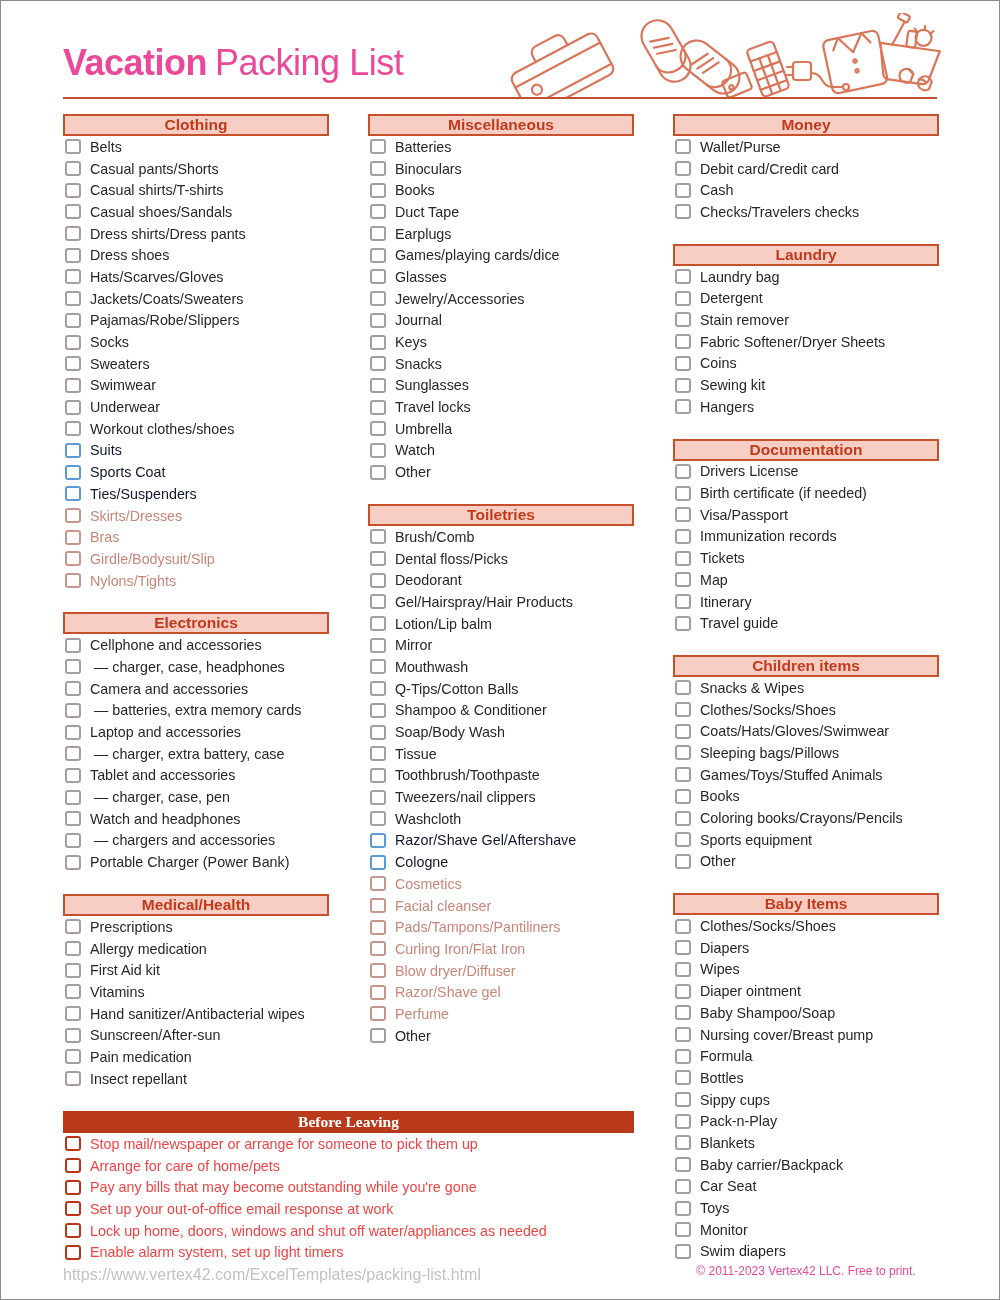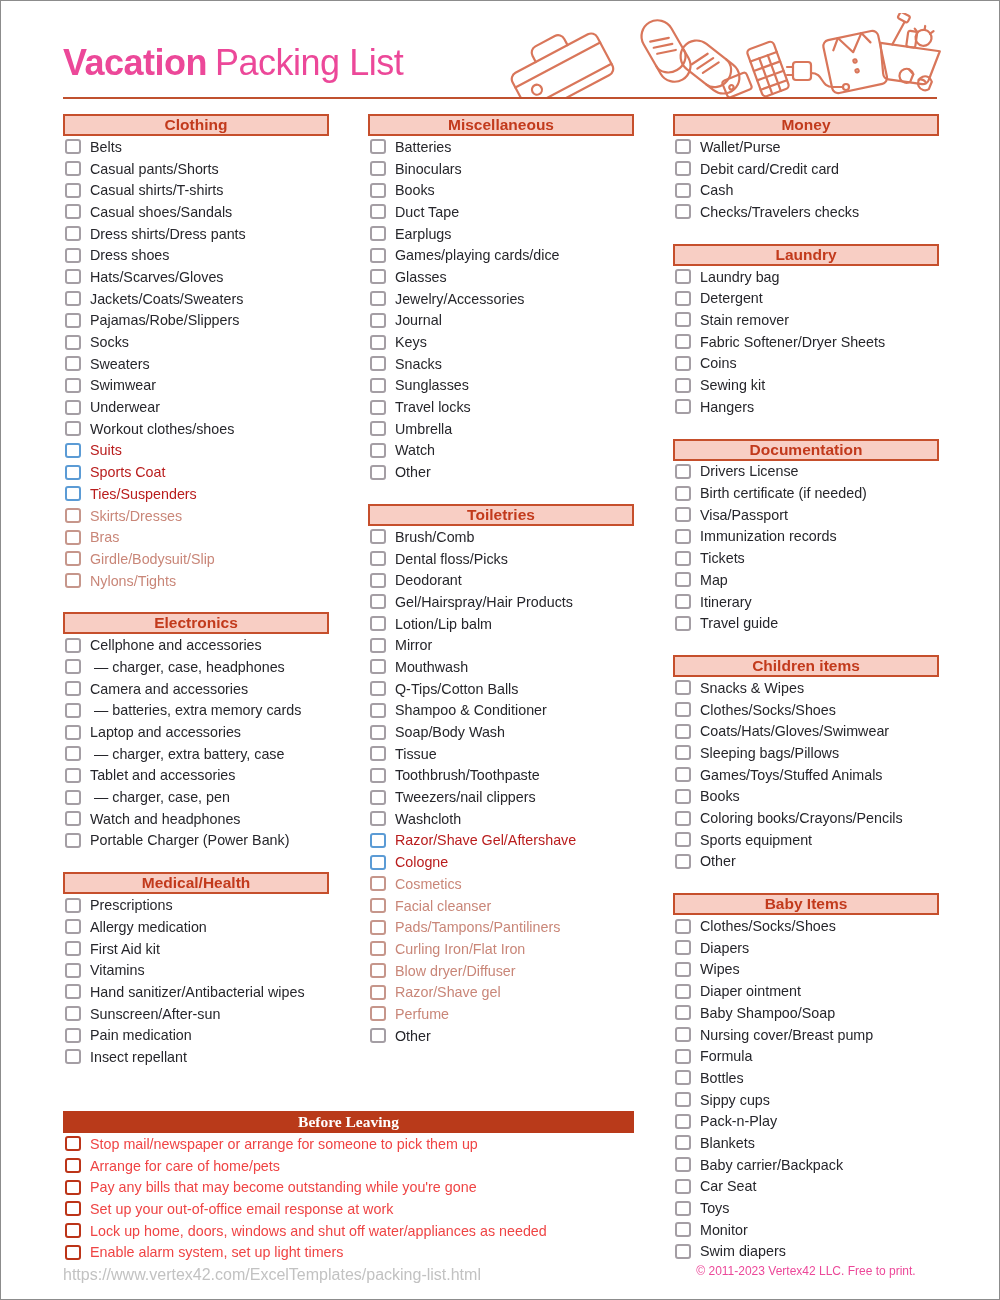--- a/index.html
+++ b/index.html
@@ -18,21 +18,21 @@
   
   .col{position:absolute;top:113px;width:266px;}
   .col1{left:62px;} .col2{left:367px;} .col3{left:672px;}
   .section{margin-bottom:21px;}
   .sec-h{height:22px;box-sizing:border-box;border:2px solid #c64f2c;background:#f8cec4;
          color:#c23a1c;font-weight:700;font-size:15.5px;line-height:18px;text-align:center;}
   .row{height:21.7px;display:flex;align-items:center;}
   .cb{width:16px;height:15px;box-sizing:border-box;border:2px solid #a49ea4;border-radius:3px;
       background:#fff;margin:0 9px 0 2px;flex:0 0 auto;}
   .lb{font-size:14.3px;color:#26262b;white-space:nowrap;}
-  .row.blue .lb{color:#b91c1c;}  .row.blue .cb{border-color:#5b9bd5;}
+  .row.blue .lb{color:#0f172a;}  .row.blue .cb{border-color:#5b9bd5;}
   .row.coral .lb{color:#c98678;} .row.coral .cb{border-color:#c6968b;}
   .row.sub .lb{padding-left:4px;}
   
   .before{position:absolute;left:62px;top:1110px;width:571px;}
   .bl-h{height:22px;box-sizing:border-box;background:#b93a1a;color:#ffffff;font-weight:700;
         font-size:15.5px;line-height:22px;text-align:center;font-family:Liberation Serif, serif;}
   .before .row .cb{border-color:#bc3418;}
   .before .row .lb{color:#ef4444;}
   
   .url{margin-top:3px;font-size:16px;color:#c2c2c2;}
@@ -246,20 +246,24 @@
           <span class="lb">Tablet and accessories</span>
         </div>
         <div class="row sub">
           <span class="cb"></span>
           <span class="lb">— charger, case, pen</span>
         </div>
         <div class="row">
           <span class="cb"></span>
           <span class="lb">Watch and headphones</span>
         </div>
+        <div class="row sub">
+          <span class="cb"></span>
+          <span class="lb">— chargers and accessories</span>
+        </div>
         <div class="row">
           <span class="cb"></span>
           <span class="lb">Portable Charger (Power Bank)</span>
         </div>
       </section>
       <section class="section">
         <div class="sec-h">Medical/Health</div>
         <div class="row">
           <span class="cb"></span>
           <span class="lb">Prescriptions</span>

